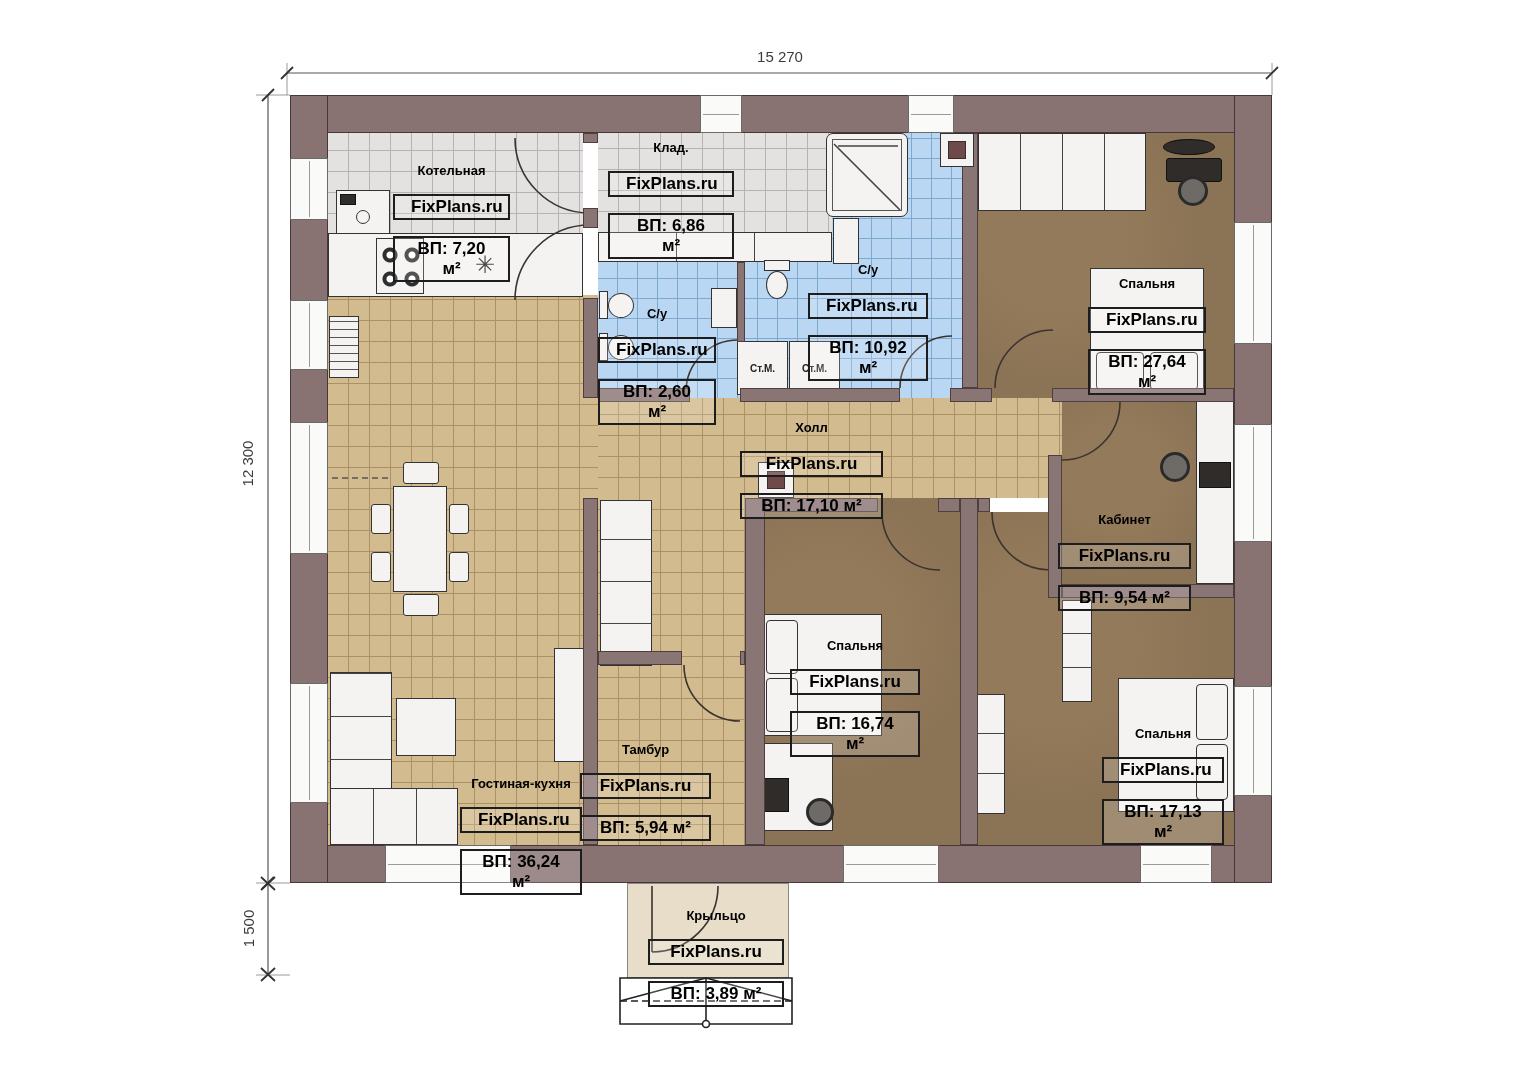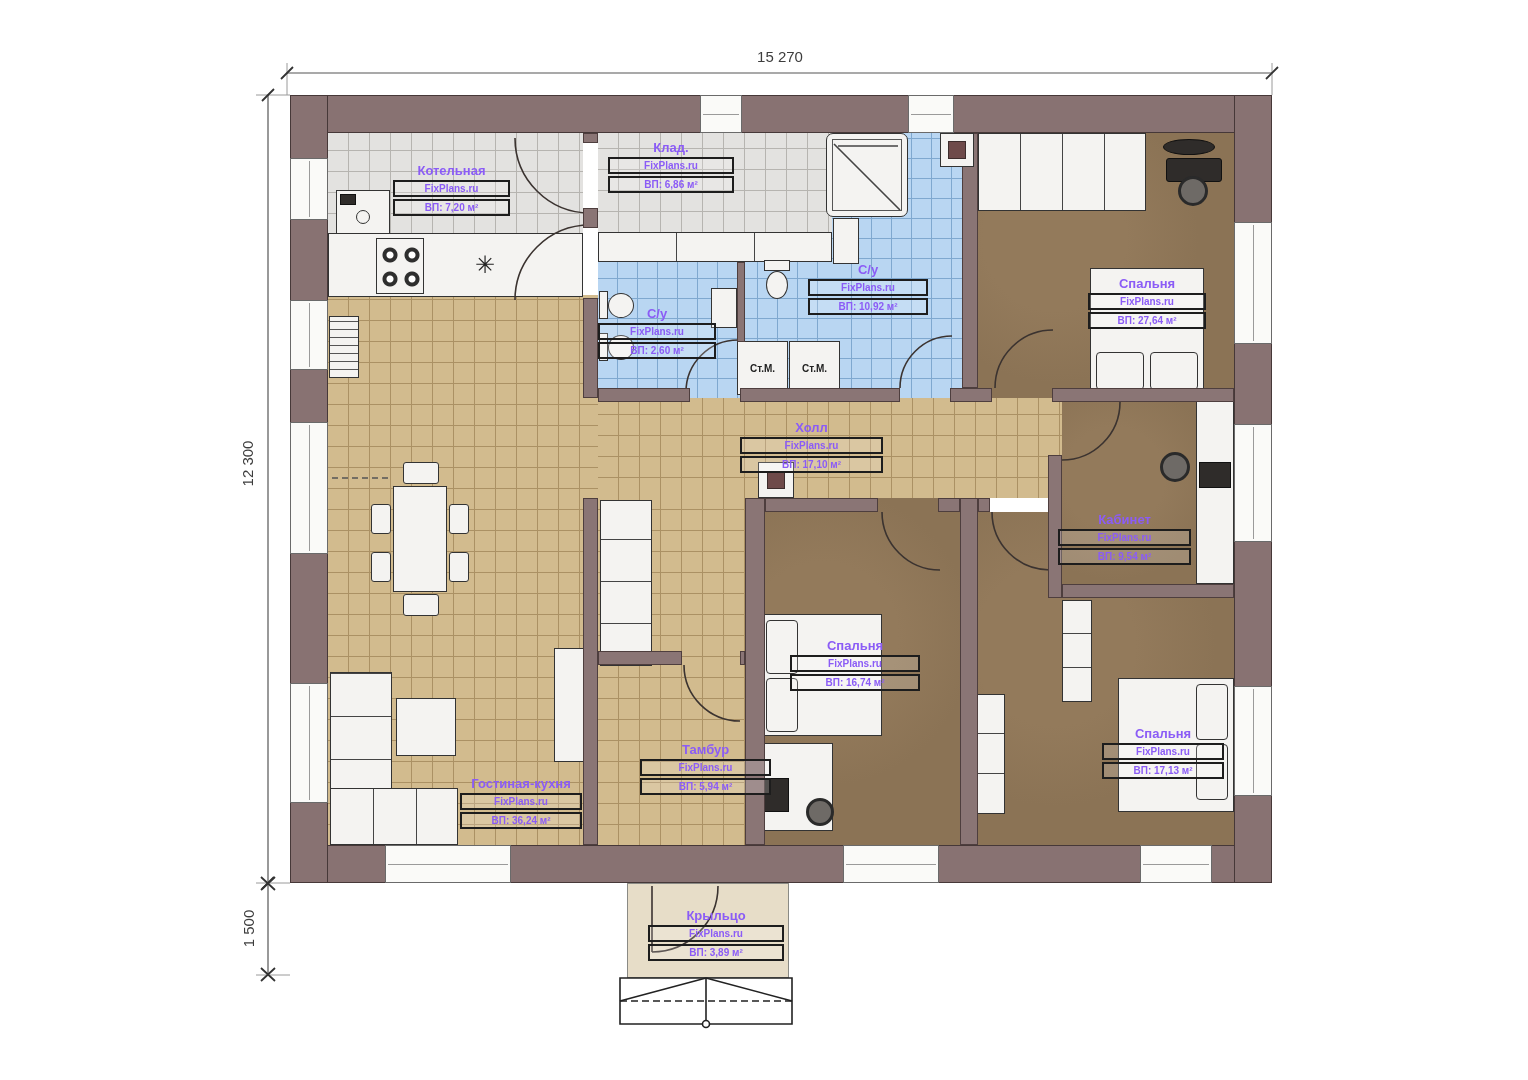--- a/index.html
+++ b/index.html
@@ -24,24 +24,24 @@
   .win{background:#fafaf8;border:1px solid #6a6a6a;z-index:26;}
   .win-v::before{content:"";position:absolute;top:2px;bottom:2px;left:50%;border-left:1px solid #9a9a9a;}
   .win-h::before{content:"";position:absolute;left:2px;right:2px;top:50%;border-top:1px solid #9a9a9a;}
   
   .white{background:#f4f3f1;border:1.5px solid #333;z-index:10;}
   .dark{background:#2f2c2a;border:1px solid #111;z-index:12;}
   .ring{background:#6e6a66;border:3px solid #2a2a2a;border-radius:50%;z-index:12;}
   .jb{background:#f4f3f1;border:1.5px solid #333;z-index:27;}
   .jb-in{background:#6e4a4a;border:1px solid #3c2c2c;z-index:28;}
   
-  .rlabel{position:absolute;text-align:center;color:#8b5cf6;z-index:30;}
+  .rlabel{position:absolute;text-align:center;color:#000000;z-index:30;}
   .rname{font-size:13px;font-weight:bold;line-height:15px;}
-  .rbox{border:2px solid #1d1d1d;padding:1px 16px;margin-top:2px;font-weight:bold;
-        font-size:10px;background:rgba(255,255,255,0.18);}
+  .rbox{border:2px solid #1d1d1d;padding:1px 16px;margin-top:16px;font-weight:bold;
+        font-size:17px;background:rgba(255,255,255,0.18);}
   .washer{display:flex;align-items:center;justify-content:center;font-size:10px;
           font-weight:bold;color:#222;z-index:11;}
   .dim{position:absolute;font-size:15px;color:#3d3d3d;z-index:40;white-space:nowrap;}
   .rot{transform:rotate(-90deg);transform-origin:center;}
   .snow{font-size:24px;color:#222;z-index:11;line-height:26px;text-align:center;}
   svg.overlay{position:absolute;left:0;top:0;z-index:18;}
 </style>
 </head>
 <body>
 
@@ -258,21 +258,21 @@
   <div class="rlabel" style="left:790px;top:638px;width:130px;">
     <div class="rname">Спальня</div>
     <div class="rbox">FixPlans.ru</div>
     <div class="rbox">ВП: 16,74 м²</div>
   </div>
   <div class="rlabel" style="left:1102px;top:726px;width:122px;">
     <div class="rname">Спальня</div>
     <div class="rbox">FixPlans.ru</div>
     <div class="rbox">ВП: 17,13 м²</div>
   </div>
-  <div class="rlabel" style="left:640px;top:742px;width:131px;">
+  <div class="rlabel" style="left:580px;top:742px;width:131px;">
     <div class="rname">Тамбур</div>
     <div class="rbox">FixPlans.ru</div>
     <div class="rbox">ВП: 5,94 м²</div>
   </div>
   <div class="rlabel" style="left:460px;top:776px;width:122px;">
     <div class="rname">Гостиная-кухня</div>
     <div class="rbox">FixPlans.ru</div>
     <div class="rbox">ВП: 36,24 м²</div>
   </div>
   <div class="rlabel" style="left:648px;top:908px;width:136px;">

